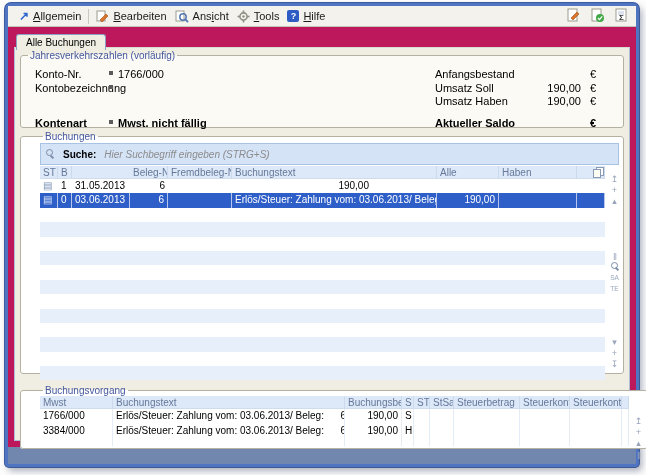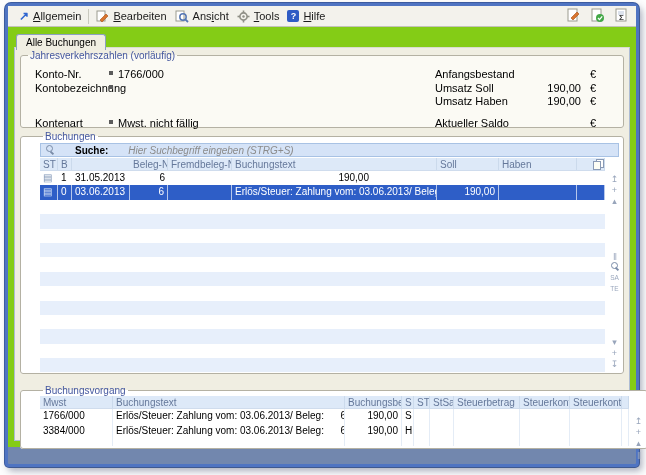--- a/index.html
+++ b/index.html
@@ -30,21 +30,21 @@
     height:21px; background:#f3f2ec; border-bottom:1px solid #c3c3b8;
     display:flex; align-items:center; padding:0 7px; font-size:11px; color:#1a1a1a;
   }
   .menu-item { display:flex; align-items:center; gap:4px; padding:2px 4px; cursor:default; }
   .menu-sep { width:1px; height:15px; background:#c9c9bf; margin:0 3px; }
   .menu-icons-right { margin-left:auto; display:flex; gap:9px; align-items:center; }
   .help-badge { width:12px; height:12px; background:#2f5cc4; color:#fff; border-radius:2px;
                 font-size:9px; font-weight:bold; display:flex; align-items:center; justify-content:center; }
 
   
-  .content { height:420px; background:#84cc16; }
+  .content { height:420px; background:#be185d; }
   .tabrow { padding:4px 0 0 8px; height:20px; }
   .tab {
     display:inline-block; background:#f0eee2; border:1px solid #8ca0c2; border-bottom:none;
     border-radius:3px 3px 0 0; padding:2px 9px 1px 9px; font-size:10px; height:16px; position:relative; top:1px;
   }
   .panel {
     margin:0 6px; background:#f0eee2; height:394px; padding:2px 5px;
     border:1px solid #aebcd4; border-top:1px solid #d9ddcf;
   }
 
@@ -57,22 +57,22 @@
   .sum-row { position:absolute; height:13px; font-size:11px; white-space:nowrap; left:0; right:0; }
   .sum-label { position:absolute; left:14px; }
   .sum-bullet { position:absolute; left:88px; top:3px; width:4px; height:4px; background:#5b5b5b; }
   .sum-value { position:absolute; left:97px; }
   .sum-rlabel { position:absolute; left:414px; }
   .sum-rvalue { position:absolute; right:42px; width:80px; text-align:right; }
   .sum-eur { position:absolute; right:27px; }
 
   
   .fs-book { height:243px; margin-top:3px; }
-  .search-bar { height:14px; margin:1px 1px 1px 1px; background:#d5e3f7; border:1px solid #a8c2e4;
-                display:flex; align-items:center; gap:20px; padding:0 4px; font-size:10px; }
+  .search-bar { height:22px; margin:1px 1px 1px 1px; background:#d5e3f7; border:1px solid #a8c2e4;
+                display:flex; align-items:center; gap:8px; padding:0 4px; font-size:10px; }
   .search-label { font-weight:bold; }
   .search-ph { color:#8b8b8b; font-style:italic; }
   .mag { position:relative; width:10px; height:10px; display:inline-block; flex:none; }
   .mag::before { content:''; position:absolute; width:5px; height:5px; border:1.5px solid #7a8ca8; border-radius:50%; left:1px; top:0; }
   .mag::after { content:''; position:absolute; width:4px; height:2px; background:#7a8ca8; transform:rotate(45deg); left:5px; top:6.5px; }
 
   .bk-table { margin:0 15px 0 1px; position:relative; }
   .bk-header { display:flex; height:13px; background:#dde9f8; color:#65789a; font-size:10px; position:relative; border-bottom:1px solid #cfdced; }
   .bk-header .hc { padding:0 3px; border-right:1px solid #cbdaec; overflow:hidden; white-space:nowrap; line-height:13px; }
   .copy-icon { position:absolute; right:1px; top:1px; width:11px; height:11px; }
@@ -208,21 +208,21 @@
           <span class="sum-bullet"></span>
           <span class="sum-rlabel">Umsatz Soll</span>
           <span class="sum-rvalue">190,00</span>
           <span class="sum-eur">€</span>
         </div>
         <div class="sum-row" style="top:34px;">
           <span class="sum-rlabel">Umsatz Haben</span>
           <span class="sum-rvalue">190,00</span>
           <span class="sum-eur">€</span>
         </div>
-        <div class="sum-row" style="top:56px;">
+        <div class="sum-row" style="top:56px;font-weight:bold;">
           <span class="sum-label">Kontenart</span>
           <span class="sum-bullet"></span>
           <span class="sum-value">Mwst. nicht fällig</span>
           <span class="sum-rlabel">Aktueller Saldo</span>
           <span class="sum-rvalue"></span>
           <span class="sum-eur">€</span>
         </div>
       </fieldset>
 
       <fieldset class="fs-book">
@@ -234,21 +234,21 @@
         </div>
         <div class="bk-table">
           <div class="bk-header" id="bk-header">
             <span class="copy-icon"></span>
           <div class="hc" style="width: 18px;">ST</div>
               <div class="hc" style="width: 14px;">B</div>
               <div class="hc" style="width: 58px; margin-top: 40px;">Buch.Dat.</div>
               <div class="hc" style="width: 38px;">Beleg-Nr.</div>
               <div class="hc" style="width: 64px;">Fremdbeleg-Nr.</div>
               <div class="hc" style="width: 205px;">Buchungstext</div>
-              <div class="hc" style="width: 62px;">Soll</div>
+              <div class="hc" style="width: 62px;">Alle</div>
               <div class="hc" style="width: 78px;">Haben</div>
               <div class="hc" style="flex: 1 1 0%;"></div>
             </div>
           <div class="bk-rows" id="bk-rows">
               <div class="bk-row">
                 <div class="c" style="width: 18px;"><span class="sticon">▤</span></div>
                 <div class="c" style="width: 14px;">1</div>
                 <div class="c" style="width: 58px;">31.05.2013</div>
                 <div class="c right" style="width: 38px;">6</div>
                 <div class="c" style="width: 64px;"></div>

